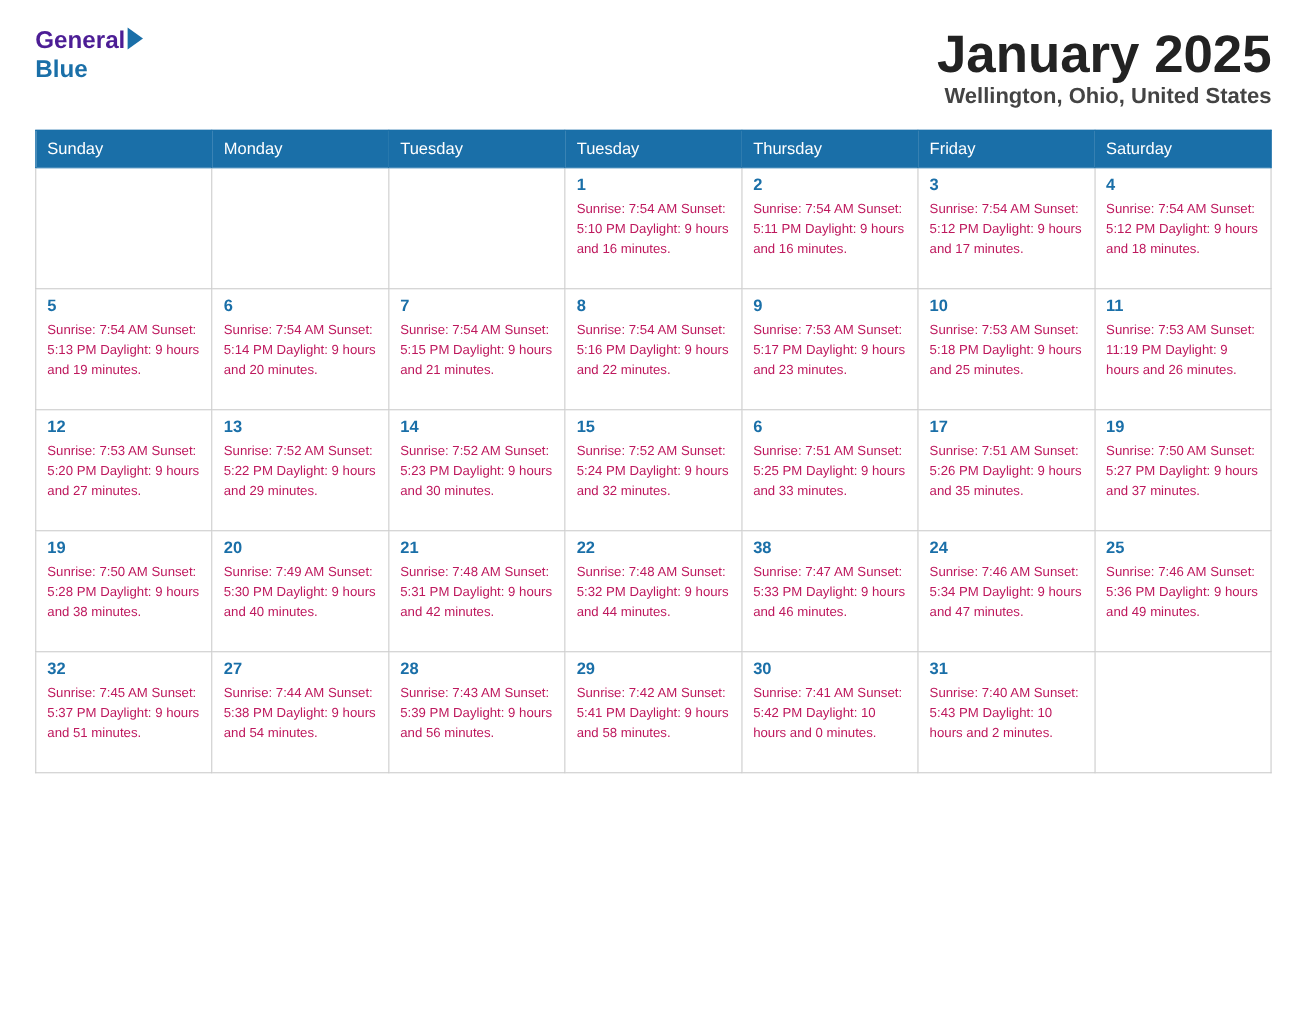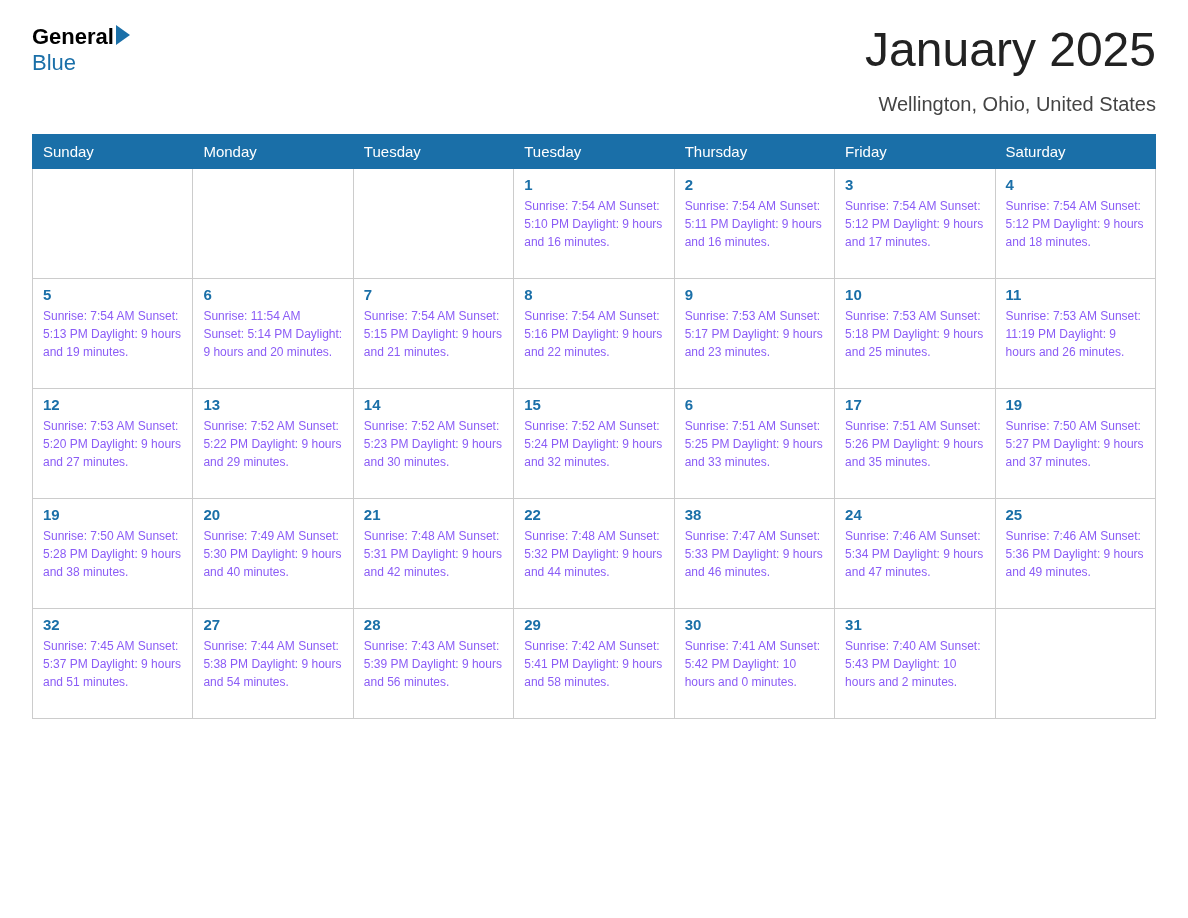--- a/index.html
+++ b/index.html
@@ -12,49 +12,50 @@
     }
     .header {
       display: flex;
       justify-content: space-between;
       align-items: flex-start;
       margin-bottom: 18px;
     }
     .logo-text-general {
       font-size: 22px;
       font-weight: bold;
-      color: #000000;
+      color: #4c1d95;
     }
     .logo-text-blue {
       font-size: 22px;
-      font-weight: normal;
+      font-weight: bold;
       color: #1a6fa8;
     }
     .logo-arrow {
       width: 0;
       height: 0;
       border-left: 14px solid #1a6fa8;
       border-top: 10px solid transparent;
       border-bottom: 10px solid transparent;
       margin-left: 2px;
       margin-top: -4px;
     }
     .title-block {
       text-align: right;
     }
     .month-title {
       font-size: 48px;
-      font-weight: normal;
+      font-weight: bold;
       color: #222;
       line-height: 1.1;
     }
     .location-title {
       font-size: 20px;
       color: #444;
-      margin-top: 16px;
+      margin-top: 0;
+      font-weight: bold;
     }
     .calendar-table {
       width: 100%;
       border-collapse: collapse;
       table-layout: fixed;
     }
     .calendar-table th {
       background-color: #1a6fa8;
       color: #ffffff;
       font-size: 15px;
@@ -73,21 +74,21 @@
     }
     .day-number {
       font-size: 15px;
       font-weight: bold;
       color: #1a6fa8;
       margin-bottom: 4px;
       display: block;
     }
     .day-info {
       font-size: 12px;
-      color: #8b5cf6;
+      color: #be185d;
       line-height: 1.5;
     }
     .empty-cell {
       background: #ffffff;
     }
     .logo-container {
       display: flex;
       flex-direction: column;
       align-items: flex-start;
     }
@@ -169,21 +170,21 @@
       <tr>
         <td>
           <span class="day-number">5</span>
           <div class="day-info">Sunrise: 7:54 AM
 Sunset: 5:13 PM
 Daylight: 9 hours
 and 19 minutes.</div>
         </td>
         <td>
           <span class="day-number">6</span>
-          <div class="day-info">Sunrise: 11:54 AM
+          <div class="day-info">Sunrise: 7:54 AM
 Sunset: 5:14 PM
 Daylight: 9 hours
 and 20 minutes.</div>
         </td>
         <td>
           <span class="day-number">7</span>
           <div class="day-info">Sunrise: 7:54 AM
 Sunset: 5:15 PM
 Daylight: 9 hours
 and 21 minutes.</div>

